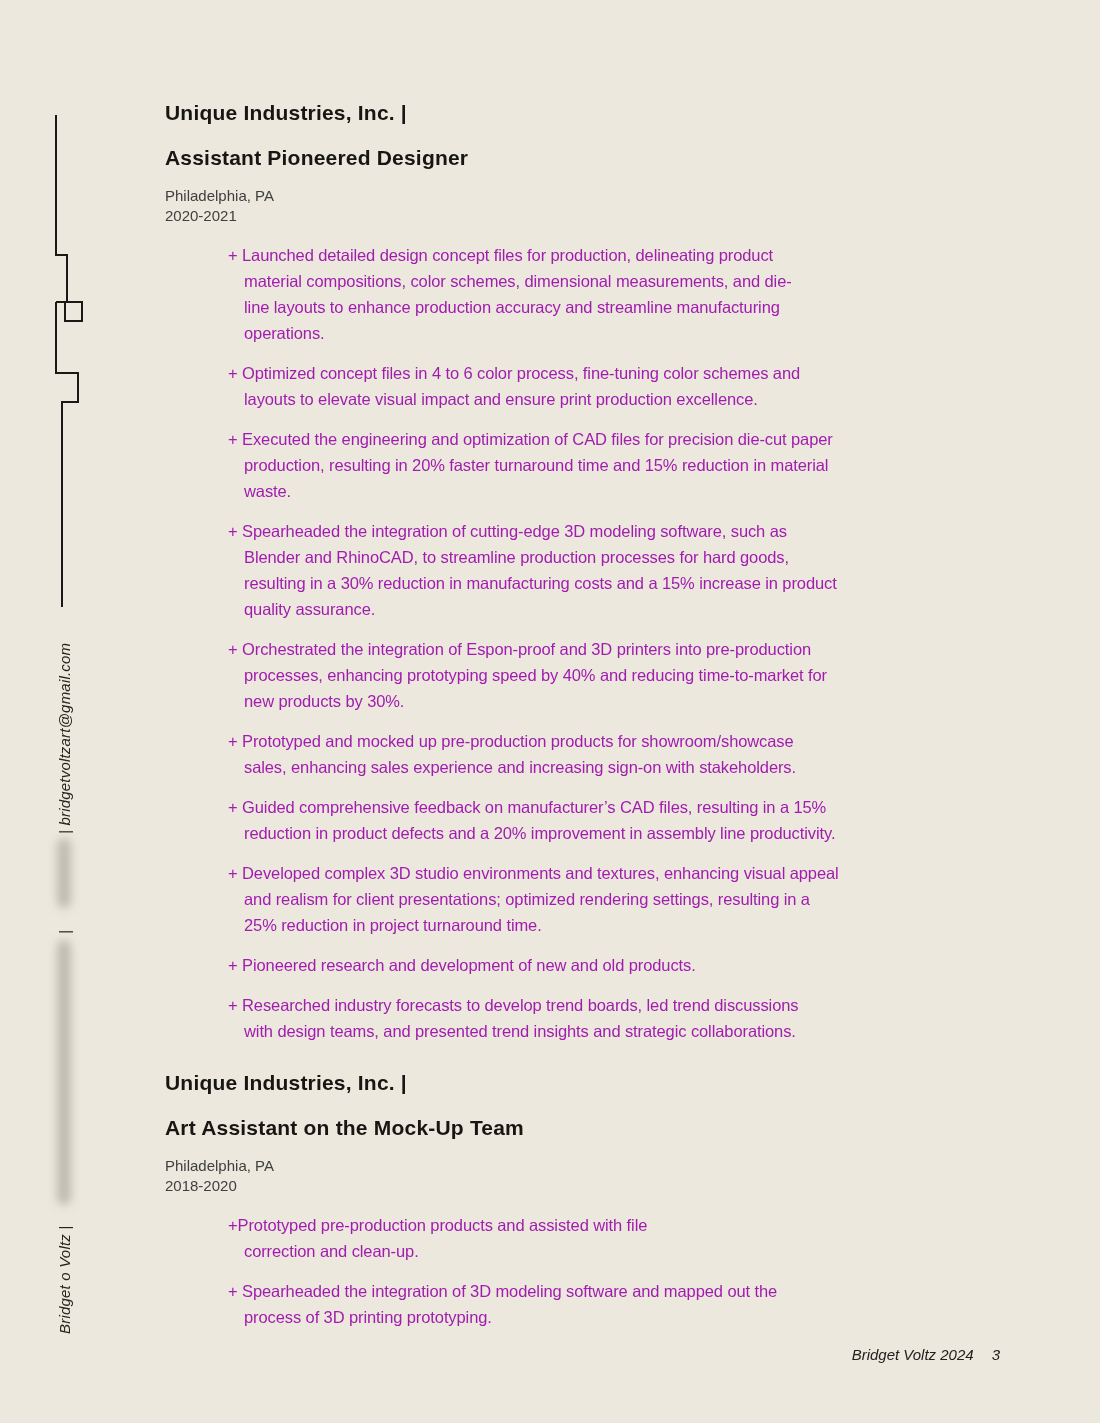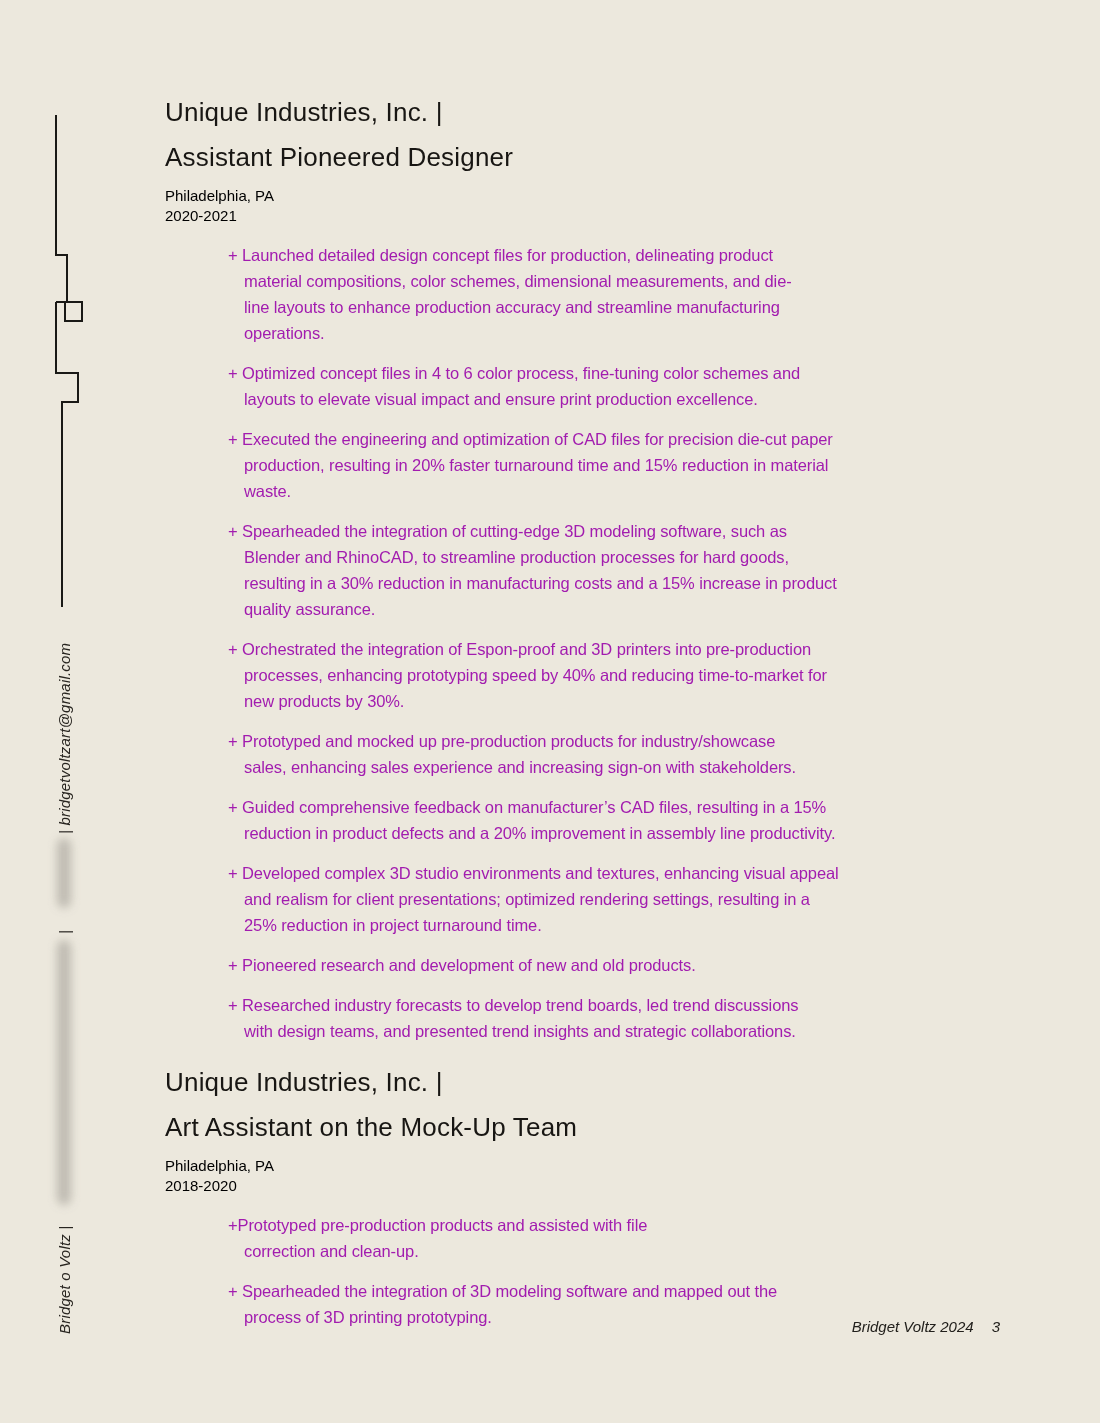--- a/index.html
+++ b/index.html
@@ -32,39 +32,39 @@
     width: 14px;
     border-radius: 7px;
     background: #b7b3aa;
     filter: blur(5px);
     opacity: 0.85;
   }
 
   
   .main { position: absolute; left: 165px; top: 90px; width: 870px; }
   .section + .section { margin-top: 16px; }
-  .heading { font-size: 26px; line-height: 45px; font-weight: 400; color: #181613; letter-spacing: 0.2px; }
-  .meta { margin-top: 6px; font-size: 15px; line-height: 20px; color: #000000; }
+  .heading { font-size: 21px; line-height: 45px; font-weight: 700; color: #181613; letter-spacing: 0.2px; }
+  .meta { margin-top: 6px; font-size: 15px; line-height: 20px; color: #404040; }
   .bullets { margin-top: 16px; margin-left: 63px; width: 800px; list-style: none; }
   .bullet {
     font-size: 16.5px;
     line-height: 26px;
     letter-spacing: -0.1px;
     white-space: pre-wrap;
     padding-left: 16px;
     text-indent: -16px;
     margin-bottom: 14px;
     color: #a21caf;
   }
   .bullet:last-child { margin-bottom: 0; }
 
   
   .footer {
     position: absolute;
-    top: 1318px;
+    top: 1346px;
     right: 100px;
     display: flex;
     gap: 18px;
     font-style: italic;
     font-size: 15px;
     color: #22201c;
   }
 </style>
 </head>
 <body>
@@ -109,21 +109,21 @@
         <li class="bullet">+ Executed the engineering and optimization of CAD files for precision die-cut paper
 production, resulting in 20% faster turnaround time and 15% reduction in material
 waste.</li>
         <li class="bullet">+ Spearheaded the integration of cutting-edge 3D modeling software, such as
 Blender and RhinoCAD, to streamline production processes for hard goods,
 resulting in a 30% reduction in manufacturing costs and a 15% increase in product
 quality assurance.</li>
         <li class="bullet">+ Orchestrated the integration of Espon-proof and 3D printers into pre-production
 processes, enhancing prototyping speed by 40% and reducing time-to-market for
 new products by 30%.</li>
-        <li class="bullet">+ Prototyped and mocked up pre-production products for industry/showcase
+        <li class="bullet">+ Prototyped and mocked up pre-production products for showroom/showcase
 sales, enhancing sales experience and increasing sign-on with stakeholders.</li>
         <li class="bullet">+ Guided comprehensive feedback on manufacturer’s CAD files, resulting in a 15%
 reduction in product defects and a 20% improvement in assembly line productivity.</li>
         <li class="bullet">+ Developed complex 3D studio environments and textures, enhancing visual appeal
 and realism for client presentations; optimized rendering settings, resulting in a
 25% reduction in project turnaround time.</li>
         <li class="bullet">+ Pioneered research and development of new and old products.</li>
         <li class="bullet">+ Researched industry forecasts to develop trend boards, led trend discussions
 with design teams, and presented trend insights and strategic collaborations.</li>
       </ul>

